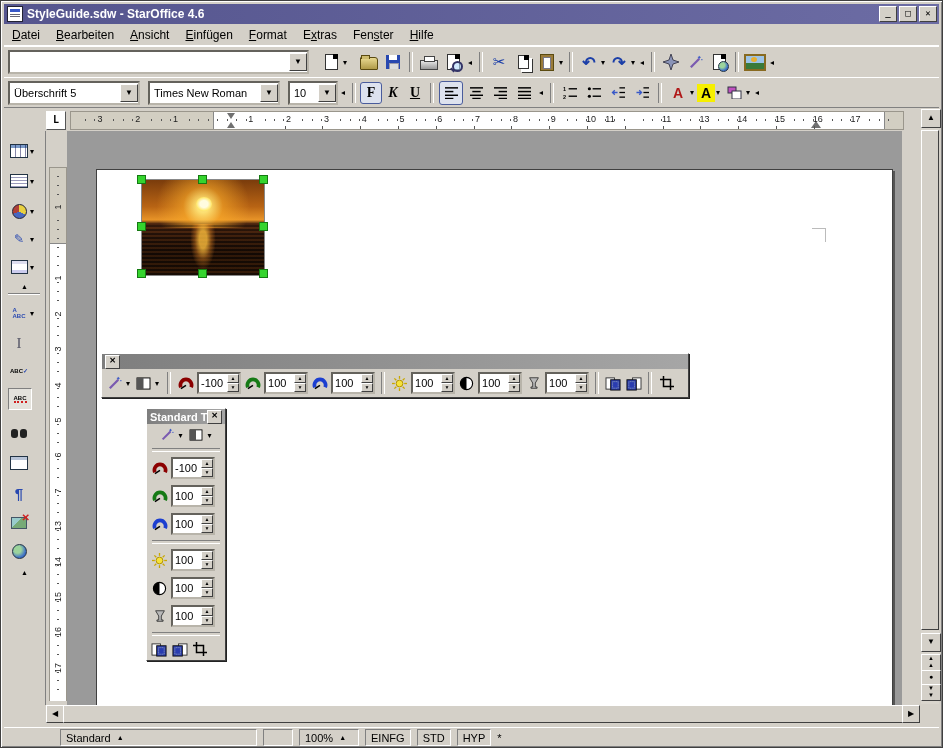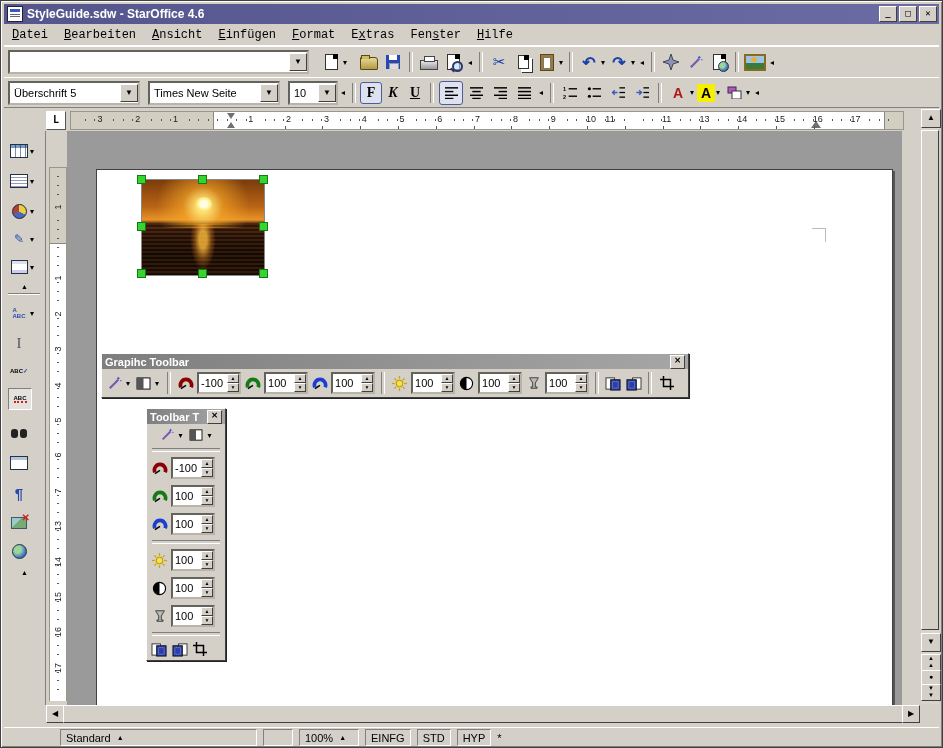--- a/index.html
+++ b/index.html
@@ -7,21 +7,21 @@
   #win{position:absolute;inset:0;background:#d4d0c8;border:1px solid #404040;box-shadow:inset 1px 1px 0 #fff, inset -1px -1px 0 #808080;}
   
   .titlebar{position:absolute;left:3px;top:3px;right:3px;height:20px;background:linear-gradient(90deg,#55558e,#6c6ca4);display:flex;align-items:center;padding:0 2px;}
   .appicon{width:14px;height:14px;background:#fff;border:1px solid #223;margin:0 4px 0 1px;position:relative;}
   .appicon:before{content:"";position:absolute;left:2px;top:2px;right:2px;height:3px;background:#3858c8;}
   .appicon:after{content:"";position:absolute;left:2px;top:7px;right:2px;height:1px;background:#667;box-shadow:0 2px 0 #667;}
   .wtitle{color:#fff;font-weight:bold;font-size:12px;flex:1;white-space:nowrap;}
   .winbtn{width:16px;height:14px;background:#d4d0c8;border:1px solid;border-color:#fff #404040 #404040 #fff;margin-left:2px;font-size:9px;line-height:12px;text-align:center;font-weight:bold;color:#000;font-family:"DejaVu Sans Mono",monospace;}
   
   .menubar{position:absolute;left:3px;top:24px;right:3px;height:20px;display:flex;align-items:center;border-bottom:1px solid #fff;font-size:12px;}
-  .mi{padding:2px 8px;white-space:nowrap;font-family:Liberation Mono, monospace;}
+  .mi{padding:2px 8px;white-space:nowrap;}
   
   .tb{position:absolute;left:3px;right:3px;display:flex;align-items:center;border-top:1px solid #fff;border-bottom:1px solid #808080;background:#d4d0c8;}
   .tb1{top:45px;height:30px;}
   .tb2{top:76px;height:29px;}
   .tbtn{min-width:22px;height:22px;display:flex;align-items:center;justify-content:center;margin:0 1px;font-size:13px;position:relative;}
   .dd{font-size:8px;color:#000;margin:0 2px 0 0;}
   .coll{font-size:8px;color:#000;margin:0 3px;}
   .vsep{width:2px;height:20px;border-left:1px solid #808080;border-right:1px solid #fff;margin:0 4px;}
   .combo{height:20px;background:#fff;border:2px inset #b8b4aa;display:flex;align-items:center;font-size:11px;}
   .combo .cv{flex:1;padding:0 4px;white-space:nowrap;overflow:hidden;}
@@ -325,21 +325,21 @@
     <span class="coll">◂</span>
   </div>
 
   <div class="tb tb2">
     <span class="combo" style="width:128px;margin-left:4px">
       <span class="cv">Überschrift 5</span>
       <span class="cbtn">▼</span>
     </span>
     <span style="width:8px"></span>
     <span class="combo" style="width:128px">
-      <span class="cv">Times New Seite</span>
+      <span class="cv">Times New Roman</span>
       <span class="cbtn">▼</span>
     </span>
     <span style="width:8px"></span>
     <span class="combo" style="width:46px">
       <span class="cv">10</span>
       <span class="cbtn">▼</span>
     </span>
     <span class="coll">◂</span>
     <span class="vsep"></span>
     <span class="fmt active-t">F</span>
@@ -673,21 +673,20 @@
         <span class="hd" style="left:40px;top:99px"></span>
         <span class="hd" style="left:101px;top:99px"></span>
         <span class="hd" style="left:162px;top:99px"></span>
         <span class="cornermark"></span>
       </div>
     </div>
   </div>
 
   <div class="float" style="left:100px;top:352px;width:586px">
     <div class="fttl">
-      <span class="t">Grapihc Toolbar</span>
       <span class="fx">✕</span>
     </div>
     <div class="frow">
       <span class="gicon">
           <svg class="sym" width="15" height="15">
             <use href="#sy-wand"></use>
           </svg>
         </span>
         <span class="dd">▾</span>
       <span class="gicon">
@@ -785,21 +784,21 @@
       <span class="gicon">
           <svg class="sym" width="14" height="14">
             <use href="#sy-crop"></use>
           </svg>
         </span>
     </div>
   </div>
 
   <div class="float" style="left:145px;top:407px;width:78px">
     <div class="fttl">
-      <span class="t">Toolbar T</span>
+      <span class="t">Standard T</span>
       <span class="fx">✕</span>
     </div>
     <div class="frow" style="justify-content:center">
       <span class="gicon">
           <svg class="sym" width="14" height="14">
             <use href="#sy-wand"></use>
           </svg>
         </span>
         <span class="dd">▾</span>
       <span class="gicon">

